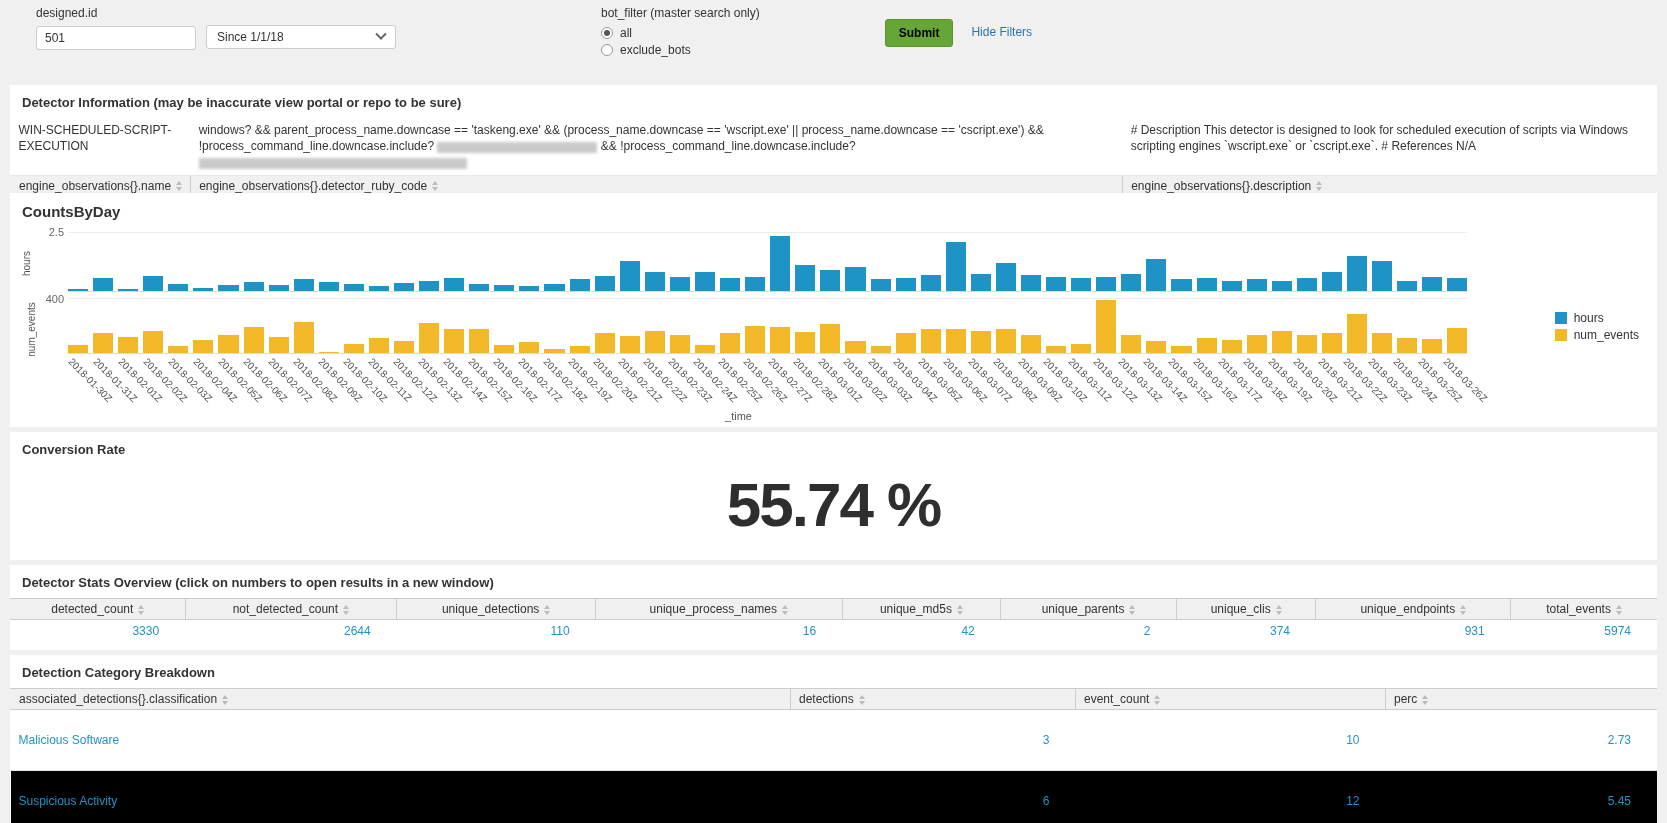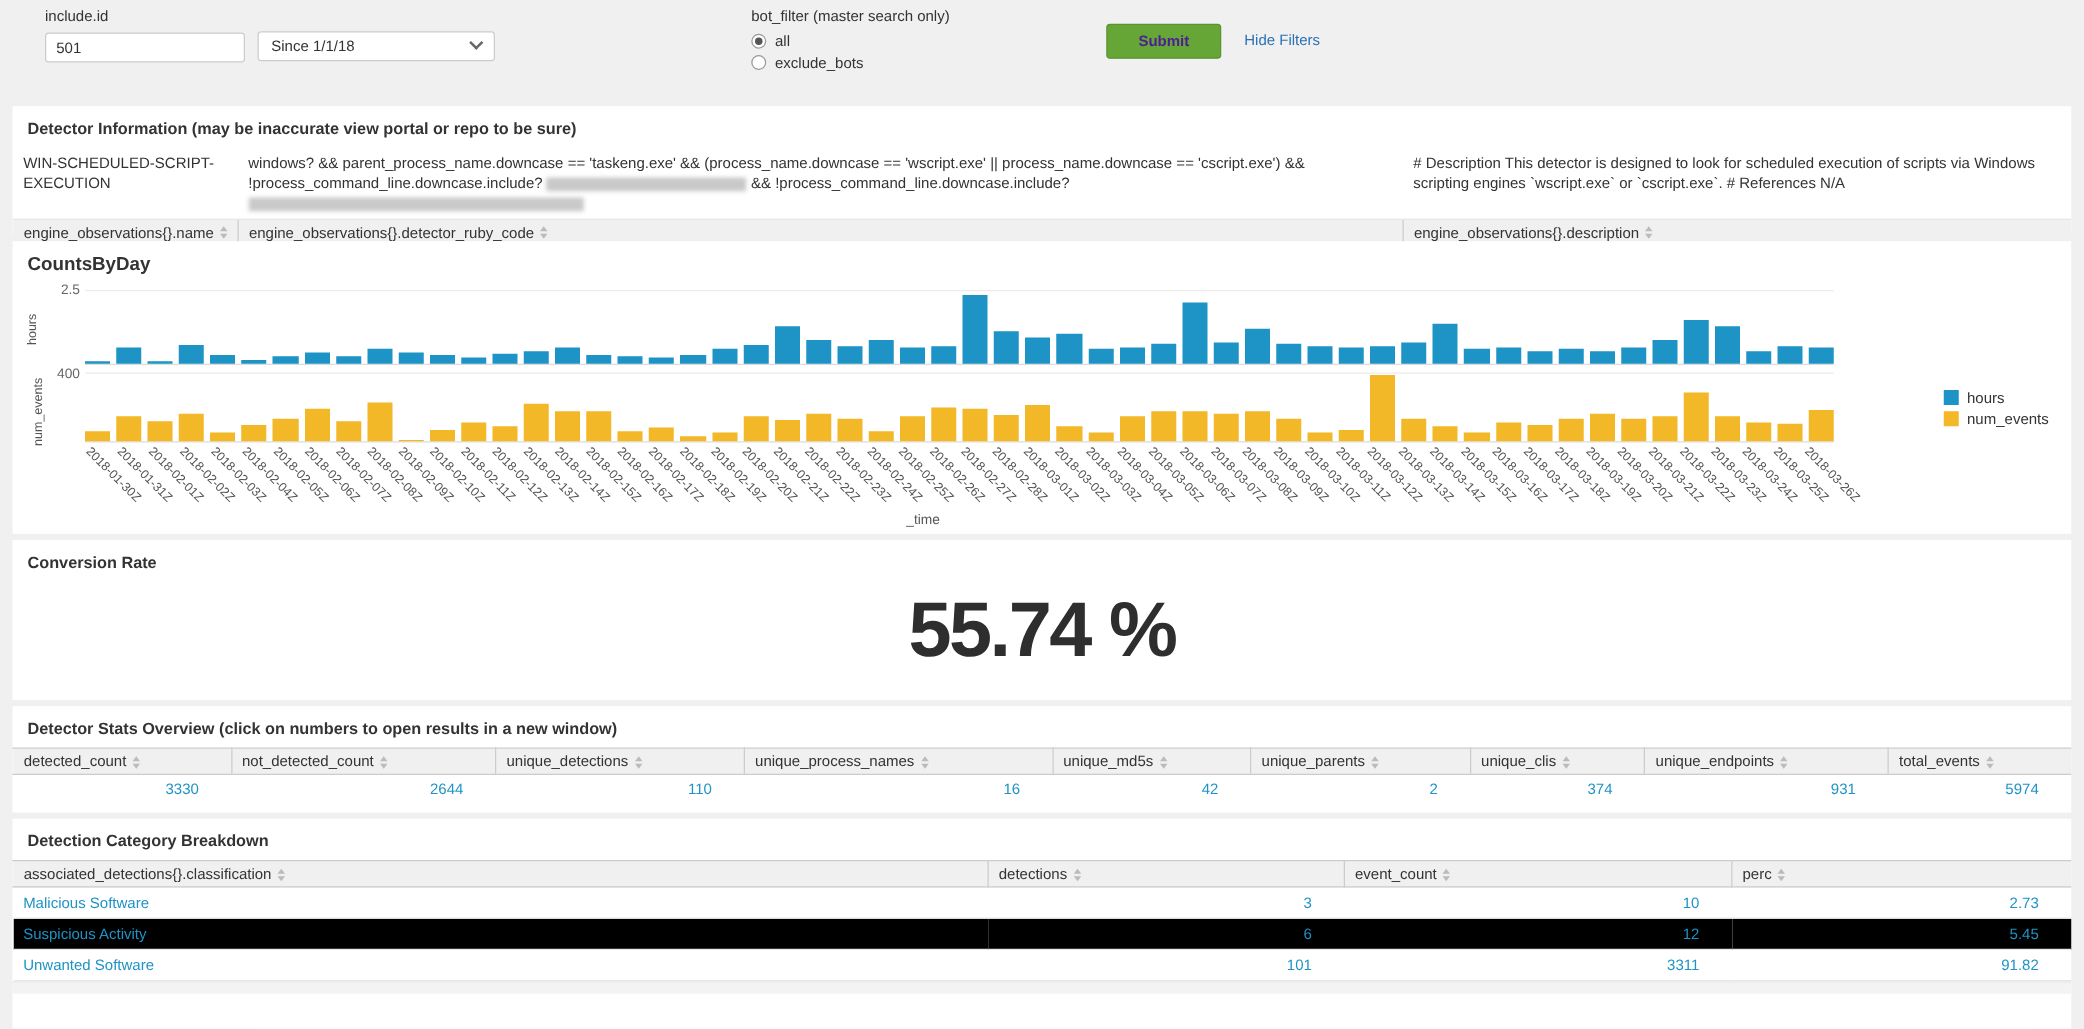--- a/index.html
+++ b/index.html
@@ -18,21 +18,21 @@
     padding:0 10px; cursor:pointer; margin-top:19px; }
   .chev { width:8px; height:8px; border-right:2px solid #666; border-bottom:2px solid #666;
     transform:rotate(45deg) translate(-2px,-2px); }
   .bot-filter { margin-left:195px; }
   .radio-row { display:flex; align-items:center; font-size:12px; margin-bottom:3px; }
   .radio { width:12px; height:12px; border:1px solid #999; border-radius:50%; background:#fff;
     margin-right:7px; position:relative; display:inline-block; }
   .radio.sel::after { content:""; position:absolute; left:2px; top:2px; width:6px; height:6px;
     border-radius:50%; background:#555; }
   .submit-btn { margin-left:115px; margin-top:13px; background:#65a637; border:1px solid #5a9431;
-    color:#4c1d95; font-weight:bold; font-size:12px; padding:6px 25px; border-radius:3px; cursor:pointer; }
+    color:#000000; font-weight:bold; font-size:12px; padding:6px 13px; border-radius:3px; cursor:pointer; }
   .hide-filters { margin-left:18px; margin-top:19px; font-size:12px; color:#2a72b4;
     text-decoration:none; cursor:pointer; }
 
   
   .panel { background:#fff; margin:0 10px 5px 10px; }
   .panel-title { font-size:13px; font-weight:bold; color:#333; padding:10px 12px 8px 12px; }
   .panel-title.big { font-size:15px; font-weight:bold; }
 
   
   table.stbl { width:100%; border-collapse:collapse; font-size:12px; }
@@ -82,39 +82,39 @@
 
   
   .sv-row { display:flex; margin:0 10px 5px 10px; gap:5px; height:128px; }
   .sv-panel { background:#fff; flex:1; position:relative; }
   .sv-title { font-size:13px; font-weight:bold; padding:10px 12px; }
   .sv-value { text-align:center; font-size:62px; font-weight:bold; color:#2e2e2e;
     letter-spacing:-2px; margin-top:2px; }
 
   
   #stats-panel { height:85px; }
-  #stats-tbl th { text-align:left; }
+  #stats-tbl th { text-align:center; }
   #stats-tbl td { padding-right:26px; border-bottom:none; }
 
   
   #break-panel { height:175px; }
   #break-tbl col.b1{width:780px} #break-tbl col.b2{width:285px} #break-tbl col.b3{width:310px}
-  #break-tbl td { padding:5px 8px; }
+  #break-tbl td { padding:23px 8px; }
   #break-tbl td.num { padding-right:26px; }
   #break-tbl tr.stripe { background:#000000; }
   .tail-stripe { height:10px; background:#f3f3f3; border-top:1px solid #e8e8e8; }
 </style>
 </head>
 <body>
 
 <div class="page">
 
   <div class="filter-bar">
     <div class="fgroup">
-      <span class="flabel">include.id</span>
+      <span class="flabel">designed.id</span>
       <input class="text-input" value="501" style="">
     </div>
     <div class="fgroup">
       <div class="dropdown">
         <span>Since 1/1/18</span>
         <span class="chev"></span>
       </div>
     </div>
     <div class="fgroup bot-filter">
       <span class="flabel">bot_filter (master search only)</span>

